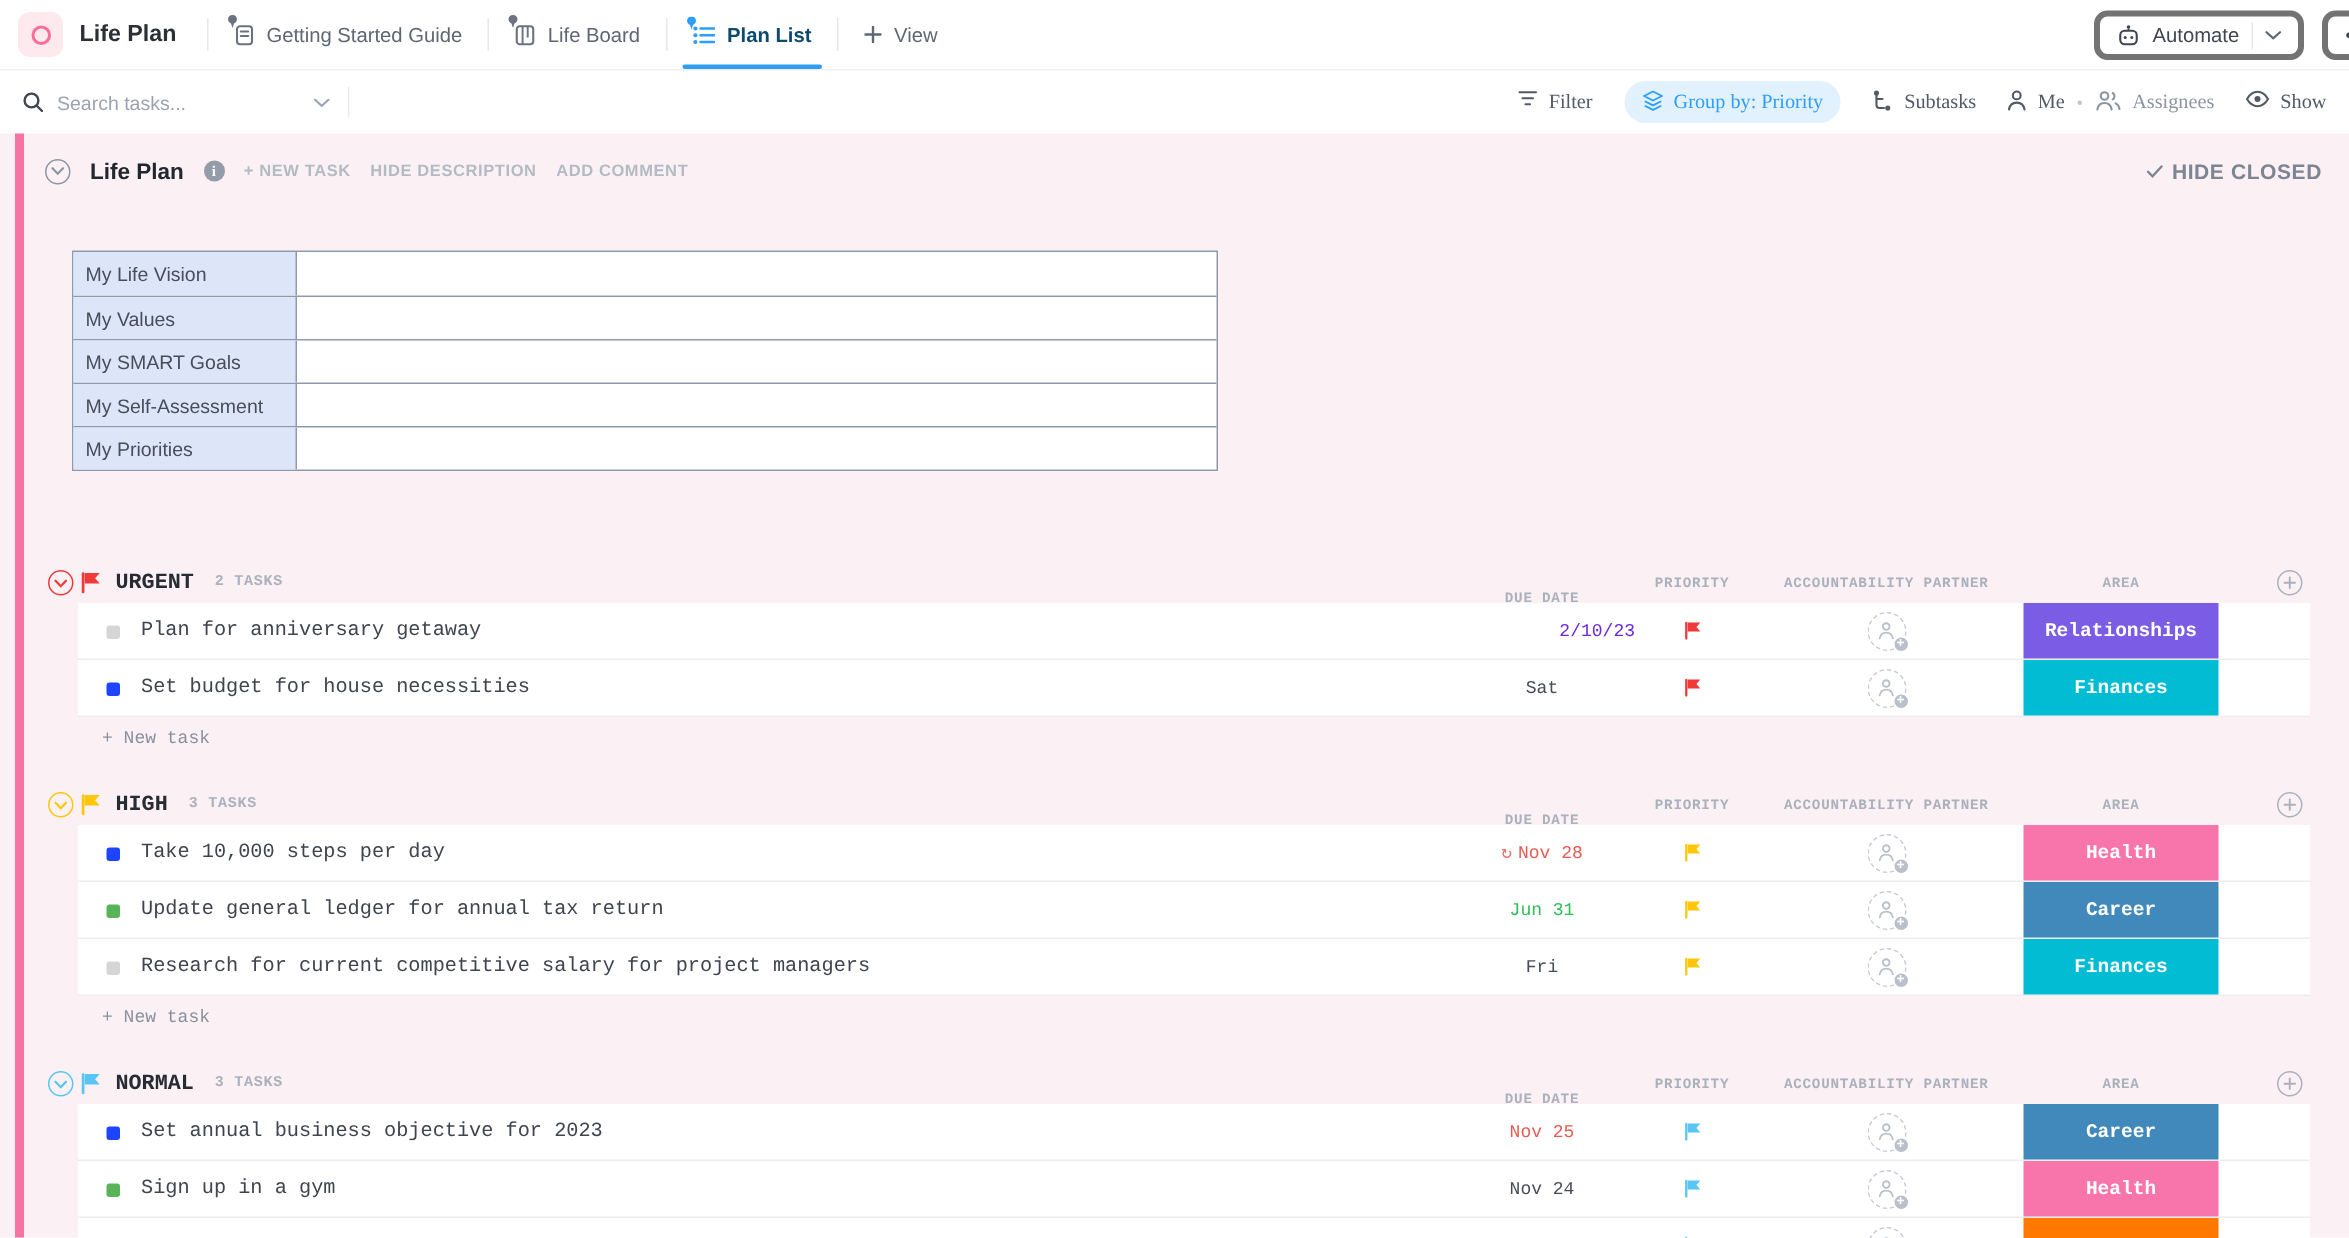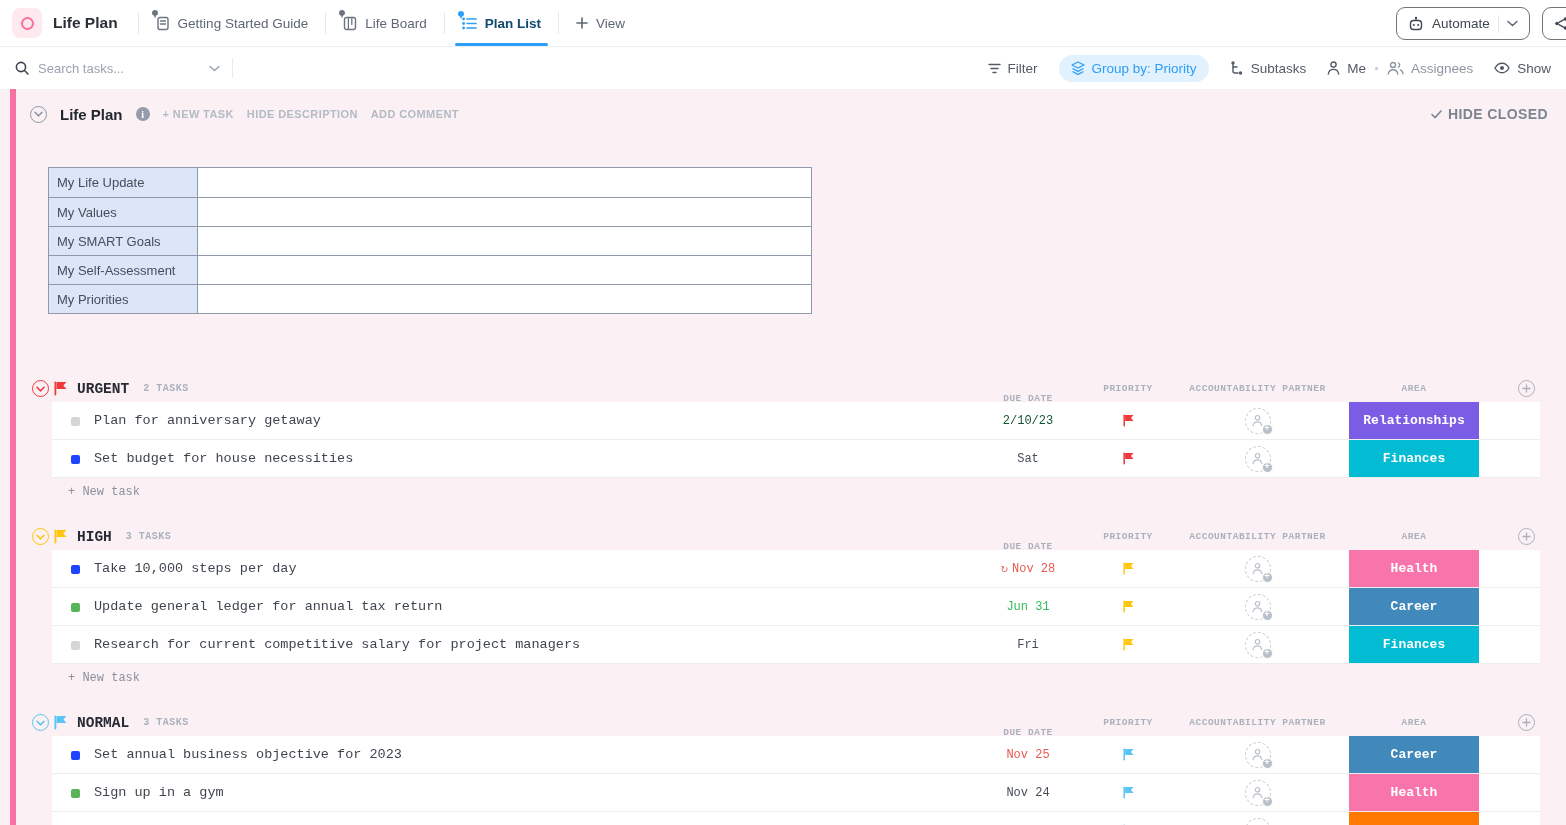--- a/index.html
+++ b/index.html
@@ -18,32 +18,32 @@
   .tabs { display:flex; align-items:stretch; }
   .tab { position:relative; display:flex; align-items:center; gap:8px; padding:0 17px;
     font-size:13.5px; color:#5f6774; cursor:pointer;justify-content:flex-end; }
   .tab .ticon { position:relative; display:flex; }
   .tab .pin { position:absolute; top:-6px; left:-5px; }
   .tab.active { color:#0c4a6e; font-weight:bold; }
   .tab.active::after { content:""; position:absolute; left:10px; right:10px; bottom:0;
     height:3px; border-radius:3px; background:#2e9ef6; }
   .topbar-right { position:absolute; left:1396px; top:7px; display:flex; gap:12px; }
   .btn { display:flex; align-items:center; gap:8px; height:33px; padding:0 11px;
-    border:1px solid #737373; border-radius:9px; background:#fff; font-size:13.5px;
+    border:4px solid #737373; border-radius:9px; background:#fff; font-size:13.5px;
     color:#3f4652; white-space:nowrap; }
   .btn .bdiv { width:1px; height:18px; background:#e5e8ed; }
 
   
   .toolbar { height:42px; display:flex; align-items:center; padding:0 15px; background:#fff; }
   .search { display:flex; align-items:center; gap:9px; width:205px; color:#9aa3b1; }
   .search .ph { font-size:13px; }
   .search .chev { margin-left:auto; }
   .toolbar .vdiv2 { width:1px; height:20px; background:#e9ebef; margin:0 12px; }
   .tb-right { margin-left:auto; display:flex; align-items:center; gap:21px; }
-  .tb-item { display:flex; align-items:center; gap:7px; font-size:13.5px; color:#525a67; cursor:pointer; }
+  .tb-item { display:flex; gap:7px; font-size:13.5px; color:#525a67; cursor:pointer;font-family:Liberation Serif, serif; }
   .tb-item.dim { color:#8d95a2; }
   .pill { background:#e1f1fd; color:#2e9ef6; border-radius:15px; padding:6px 12px; }
   .dotsep { width:3px; height:3px; border-radius:50%; background:#c0c6cf; margin:0 -12px; }
 
   
   .content { position:absolute; top:89px; left:0; right:0; height:736px; background:#fbf1f4; }
   .stripe { position:absolute; left:10px; top:0px; bottom:0; width:6px; background:#f773a3; }
 
   .section-head { position:absolute; left:30px; right:18px; top:14px; height:22px;
     display:flex; align-items:center; gap:13px; }
@@ -277,21 +277,21 @@
     <span class="hide-closed">
       <svg width="11" height="9" viewBox="0 0 11 9">
           <path d="M1 4.5 4 7.5 10 1" fill="none" stroke="#7d8593" stroke-width="1.6" stroke-linecap="round"></path>
         </svg>
       <span>HIDE CLOSED</span>
     </span>
   </div>
 
   <div class="desc-table">
     <div class="dt-row">
-      <div class="dt-label">My Life Update</div>
+      <div class="dt-label">My Life Vision</div>
       <div class="dt-value"></div>
     </div>
     <div class="dt-row">
       <div class="dt-label">My Values</div>
       <div class="dt-value"></div>
     </div>
     <div class="dt-row">
       <div class="dt-label">My SMART Goals</div>
       <div class="dt-value"></div>
     </div>
@@ -326,21 +326,21 @@
       <span class="col-label col-area">AREA</span>
       <span class="col-plus">
         <svg width="9" height="9" viewBox="0 0 9 9">
             <path d="M4.5 1v7M1 4.5h7" stroke="currentColor" stroke-width="1.3" stroke-linecap="round"></path>
           </svg>
       </span>
     </div>
     <div class="trow">
       <span class="status-sq" style="background: rgb(214, 214, 214);"></span>
       <span class="tname">Plan for anniversary getaway</span>
-      <span class="due-cell" style="color: #14532d;">
+      <span class="due-cell" style="color: #6d28d9; justify-content: flex-end;">
           <span>2/10/23</span>
         </span>
       <span class="flag-cell" style="color: rgb(240, 58, 58);">
           <svg width="11" height="13" viewBox="0 0 13 15">
             <rect x="0.5" y="0.5" width="1.8" height="14" rx="0.9" fill="currentColor"></rect>
             <path d="M2.5 1h10L9.4 4.5 12.5 8h-10Z" fill="currentColor"></path>
           </svg>
         </span>
       <span class="av-cell">
           <span class="avatar">

